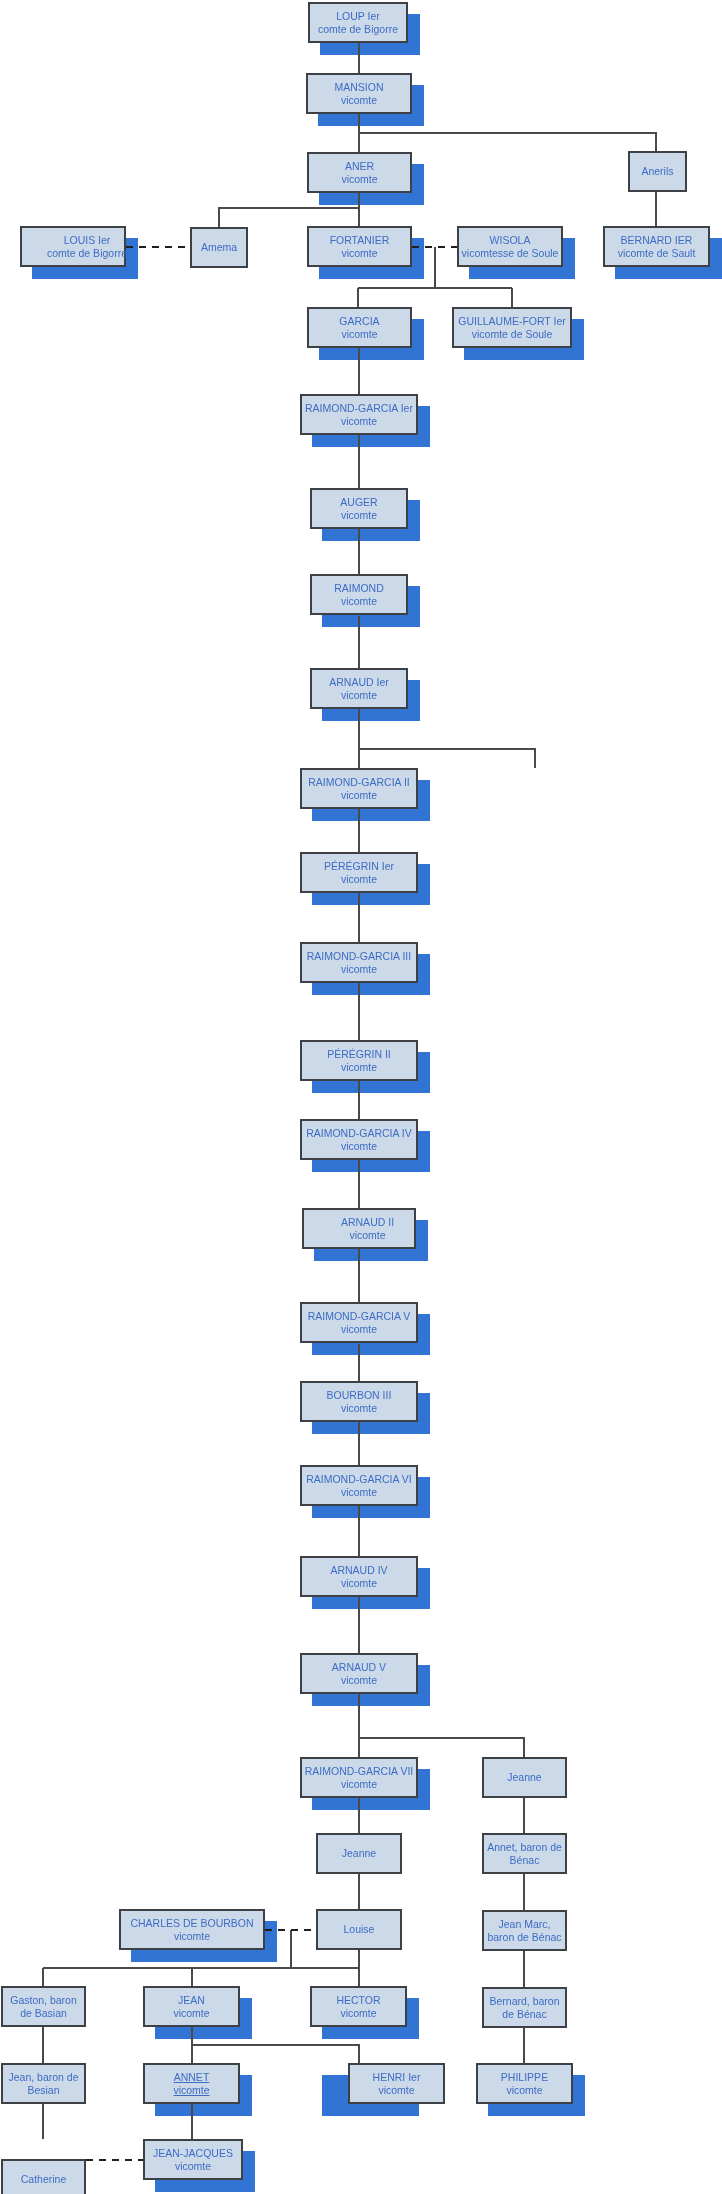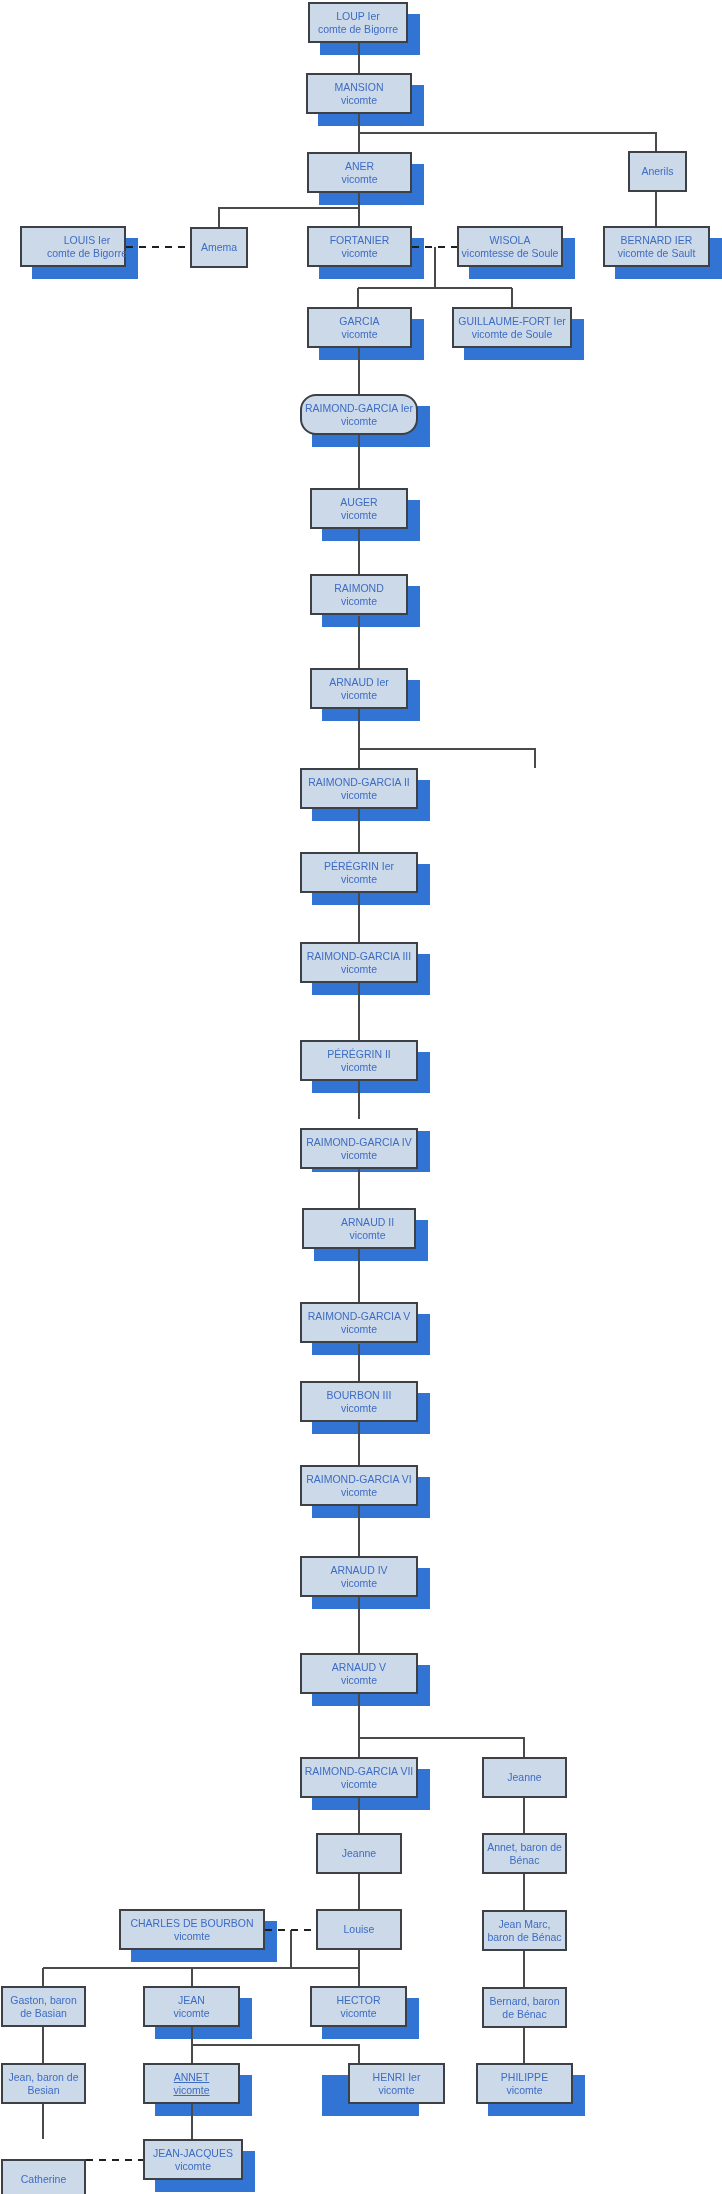--- a/index.html
+++ b/index.html
@@ -145,21 +145,21 @@
         <div class="nline">vicomte de Sault</div>
       </div>
       <div class="node" style="left: 307px; top: 307px; width: 105px; background: rgb(204, 217, 233); border-color: rgb(61, 64, 69); color: rgb(61, 108, 196);">
         <div class="nline">GARCIA</div>
         <div class="nline">vicomte</div>
       </div>
       <div class="node" style="left: 452px; top: 307px; width: 120px; background: rgb(204, 217, 233); border-color: rgb(61, 64, 69); color: rgb(61, 108, 196);">
         <div class="nline">GUILLAUME-FORT Ier</div>
         <div class="nline">vicomte de Soule</div>
       </div>
-      <div class="node" style="left: 300px; top: 394px; width: 118px; background: rgb(204, 217, 233); border-color: rgb(61, 64, 69); color: rgb(61, 108, 196); border-radius: 16px;">
+      <div class="node" style="left: 300px; top: 394px; width: 118px; background: rgb(204, 217, 233); border-color: rgb(61, 64, 69); color: rgb(61, 108, 196);">
         <div class="nline">RAIMOND-GARCIA Ier</div>
         <div class="nline">vicomte</div>
       </div>
       <div class="node" style="left: 310px; top: 488px; width: 98px; background: rgb(204, 217, 233); border-color: rgb(61, 64, 69); color: rgb(61, 108, 196);">
         <div class="nline">AUGER</div>
         <div class="nline">vicomte</div>
       </div>
       <div class="node" style="left: 310px; top: 574px; width: 98px; background: rgb(204, 217, 233); border-color: rgb(61, 64, 69); color: rgb(61, 108, 196);">
         <div class="nline">RAIMOND</div>
         <div class="nline">vicomte</div>
@@ -177,21 +177,21 @@
         <div class="nline">vicomte</div>
       </div>
       <div class="node" style="left: 300px; top: 942px; width: 118px; background: rgb(204, 217, 233); border-color: rgb(61, 64, 69); color: rgb(61, 108, 196);">
         <div class="nline">RAIMOND-GARCIA III</div>
         <div class="nline">vicomte</div>
       </div>
       <div class="node" style="left: 300px; top: 1040px; width: 118px; background: rgb(204, 217, 233); border-color: rgb(61, 64, 69); color: rgb(61, 108, 196);">
         <div class="nline">PÉRÉGRIN II</div>
         <div class="nline">vicomte</div>
       </div>
-      <div class="node" style="left: 300px; top: 1119px; width: 118px; background: rgb(204, 217, 233); border-color: rgb(61, 64, 69); color: rgb(61, 108, 196); margin-top: 9px;">
+      <div class="node" style="left: 300px; top: 1119px; width: 118px; background: rgb(204, 217, 233); border-color: rgb(61, 64, 69); color: rgb(61, 108, 196);">
         <div class="nline">RAIMOND-GARCIA IV</div>
         <div class="nline">vicomte</div>
       </div>
       <div class="node" style="left: 302px; top: 1208px; width: 114px; background: rgb(204, 217, 233); border-color: rgb(61, 64, 69); color: rgb(61, 108, 196); padding-left: 17px;">
         <div class="nline">ARNAUD II</div>
         <div class="nline">vicomte</div>
       </div>
       <div class="node" style="left: 300px; top: 1302px; width: 118px; background: rgb(204, 217, 233); border-color: rgb(61, 64, 69); color: rgb(61, 108, 196);">
         <div class="nline">RAIMOND-GARCIA V</div>
         <div class="nline">vicomte</div>

